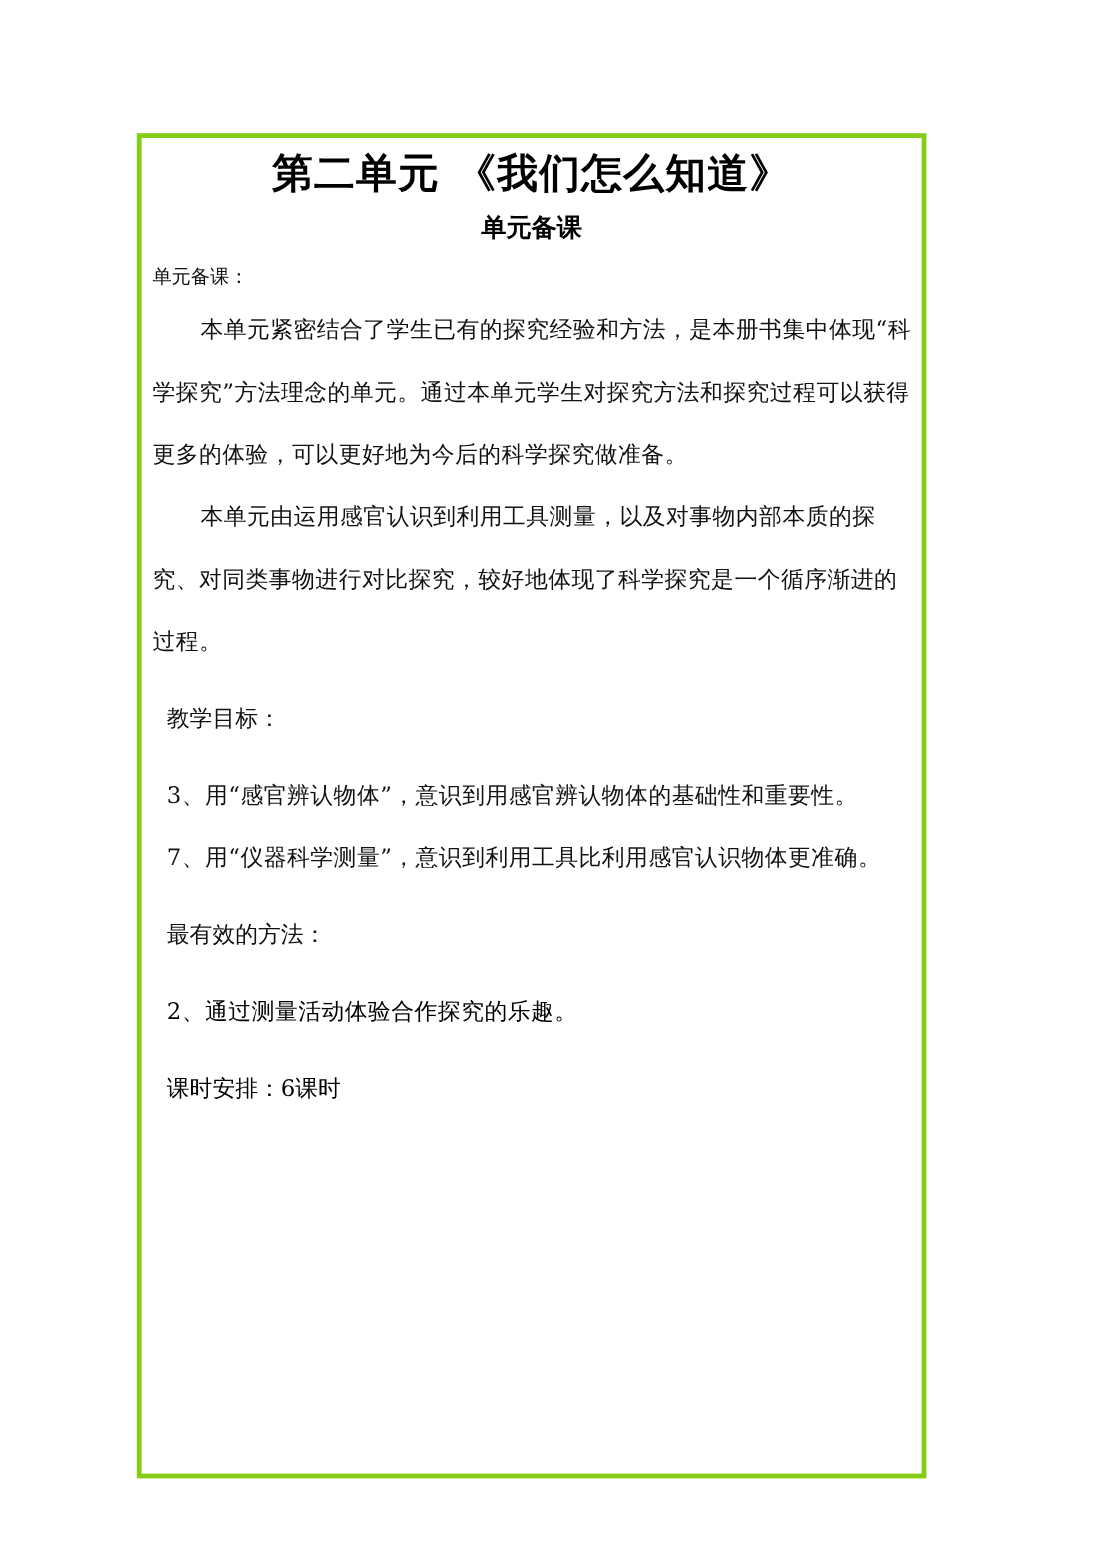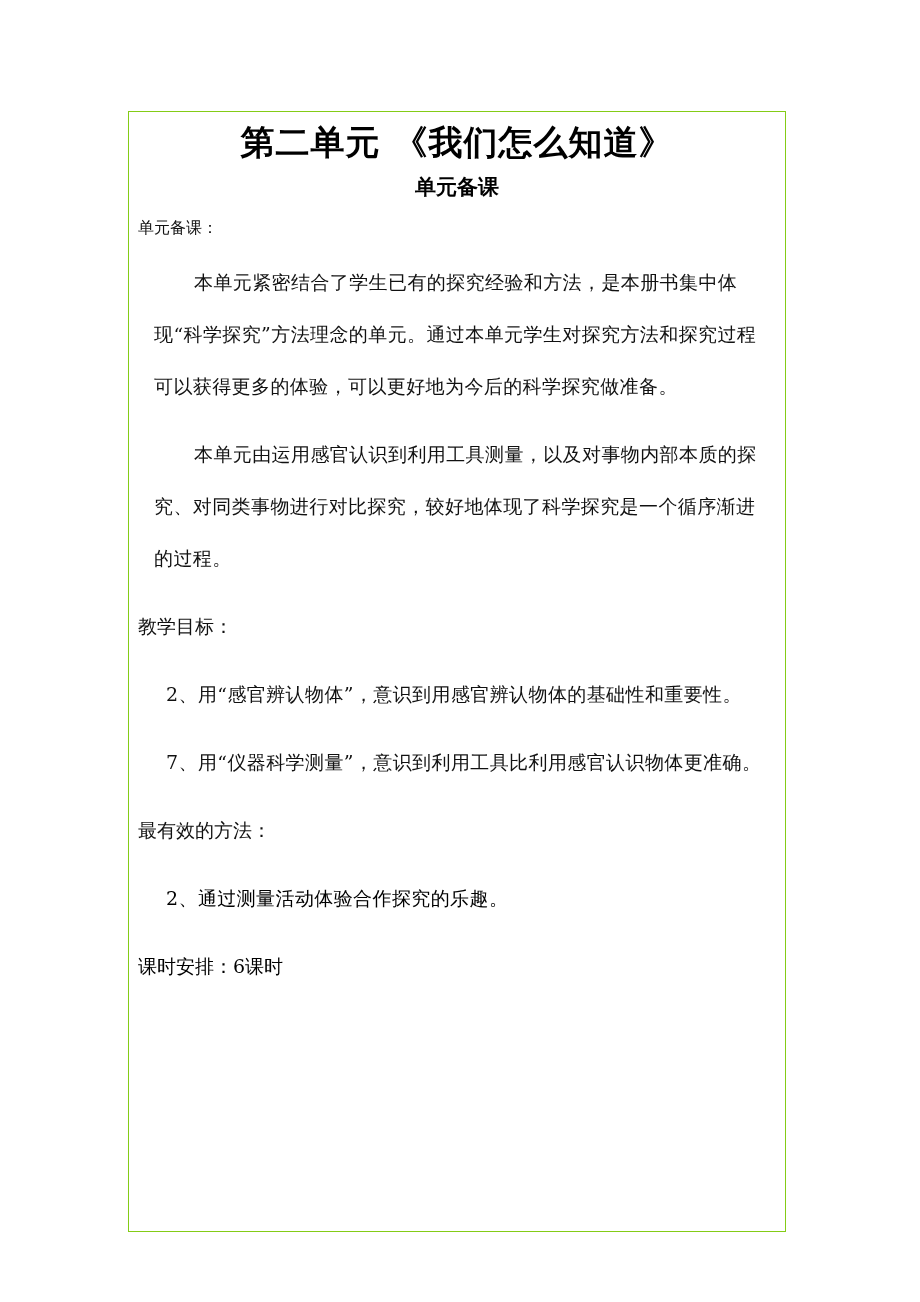--- a/index.html
+++ b/index.html
@@ -9,25 +9,25 @@
     }
     body {
       width: 920px;
       height: 1302px;
       position: relative;
       font-family: "DejaVu Serif", "Liberation Serif", serif;
       color: #111111;
     }
     .page-table {
       position: absolute;
-      left: 128px;
+      left: 114px;
       top: 111px;
       width: 658px;
       height: 1121px;
-      border: 1px solid #84cc16;
+      border: 4px solid #84cc16;
       box-sizing: border-box;
     }
     .title {
       position: absolute;
       left: 0;
       right: 0;
       top: 8px;
       text-align: center;
       font-family: "DejaVu Sans", "Liberation Sans", sans-serif;
       font-weight: bold;
@@ -54,49 +54,49 @@
       right: 6px;
       top: 104px;
     }
     .label-small {
       font-size: 16px;
       line-height: 24px;
       height: 24px;
       margin: 0 0 6px 0;
     }
     .para {
-      margin: 16px;
+      margin: 0;
       font-size: 19px;
       line-height: 52px;
       letter-spacing: 0.4px;
     }
     .indent { text-indent: 40px; }
     .item-wrap { text-indent: 12px; }
     .muted { color: #000000; }
     .header {
       font-size: 19px;
       line-height: 52px;
-      margin: 0;
+      margin: 12px;
     }
   </style>
 </head>
 <body>
 
 <div class="page-table">
   <div class="title">第二单元 《我们怎么知道》</div>
   <div class="subtitle">单元备课</div>
 
   <div class="content">
     <div class="label-small">单元备课：</div>
 
     <p class="para indent">本单元紧密结合了学生已有的探究经验和方法，是本册书集中体现“科学探究”方法理念的单元。通过本单元学生对探究方法和探究过程可以获得更多的体验，可以更好地为今后的科学探究做准备。</p>
     <p class="para indent">本单元由运用感官认识到利用工具测量，以及对事物内部本质的探究、对同类事物进行对比探究，较好地体现了科学探究是一个循序渐进的过程。</p>
 
     <p class="header">教学目标：</p>
-    <p class="para item-wrap">2、用“感官辨认物体”，意识到用感官辨认物体的基础性和重要性。</p>
+    <p class="para item-wrap">3、用“感官辨认物体”，意识到用感官辨认物体的基础性和重要性。</p>
     <p class="para item-wrap">7、用“仪器科学测量”，意识到利用工具比利用感官认识物体更准确。</p>
 
     <p class="header">最有效的方法：</p>
     <p class="para item-wrap muted">2、通过测量活动体验合作探究的乐趣。</p>
 
     <p class="header muted">课时安排：6课时</p>
   </div>
 </div>
 
 </body></html>

